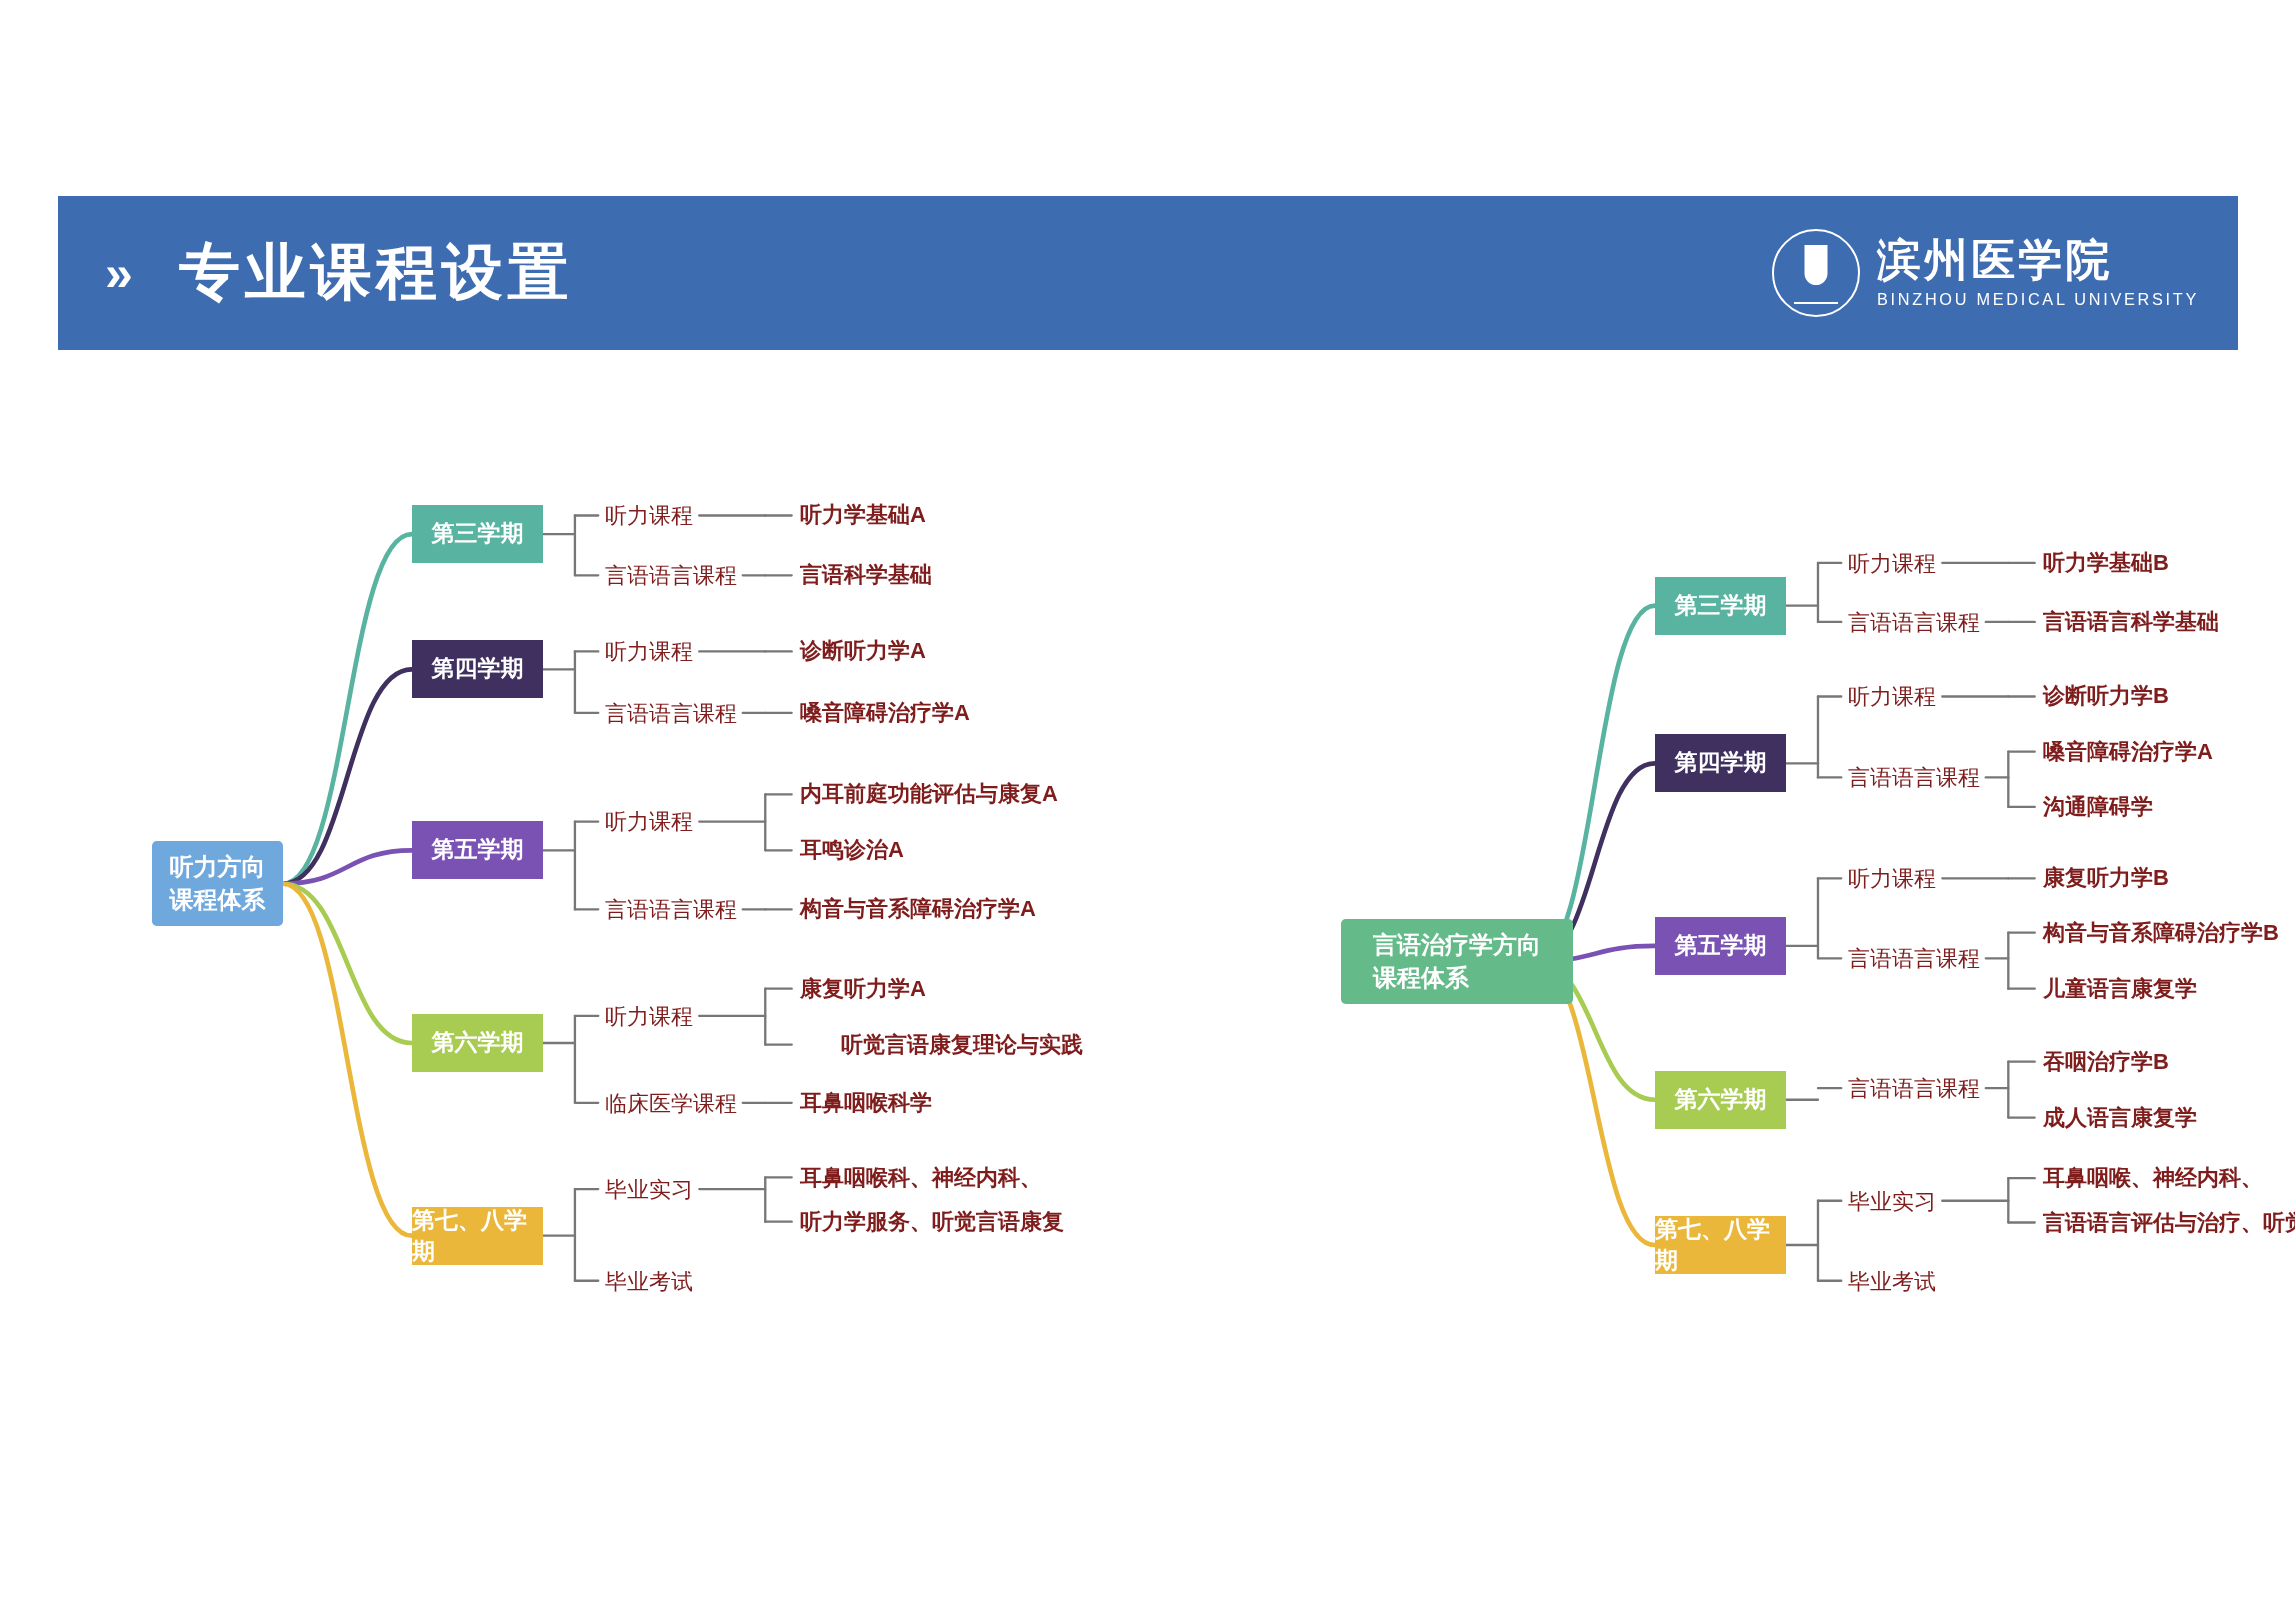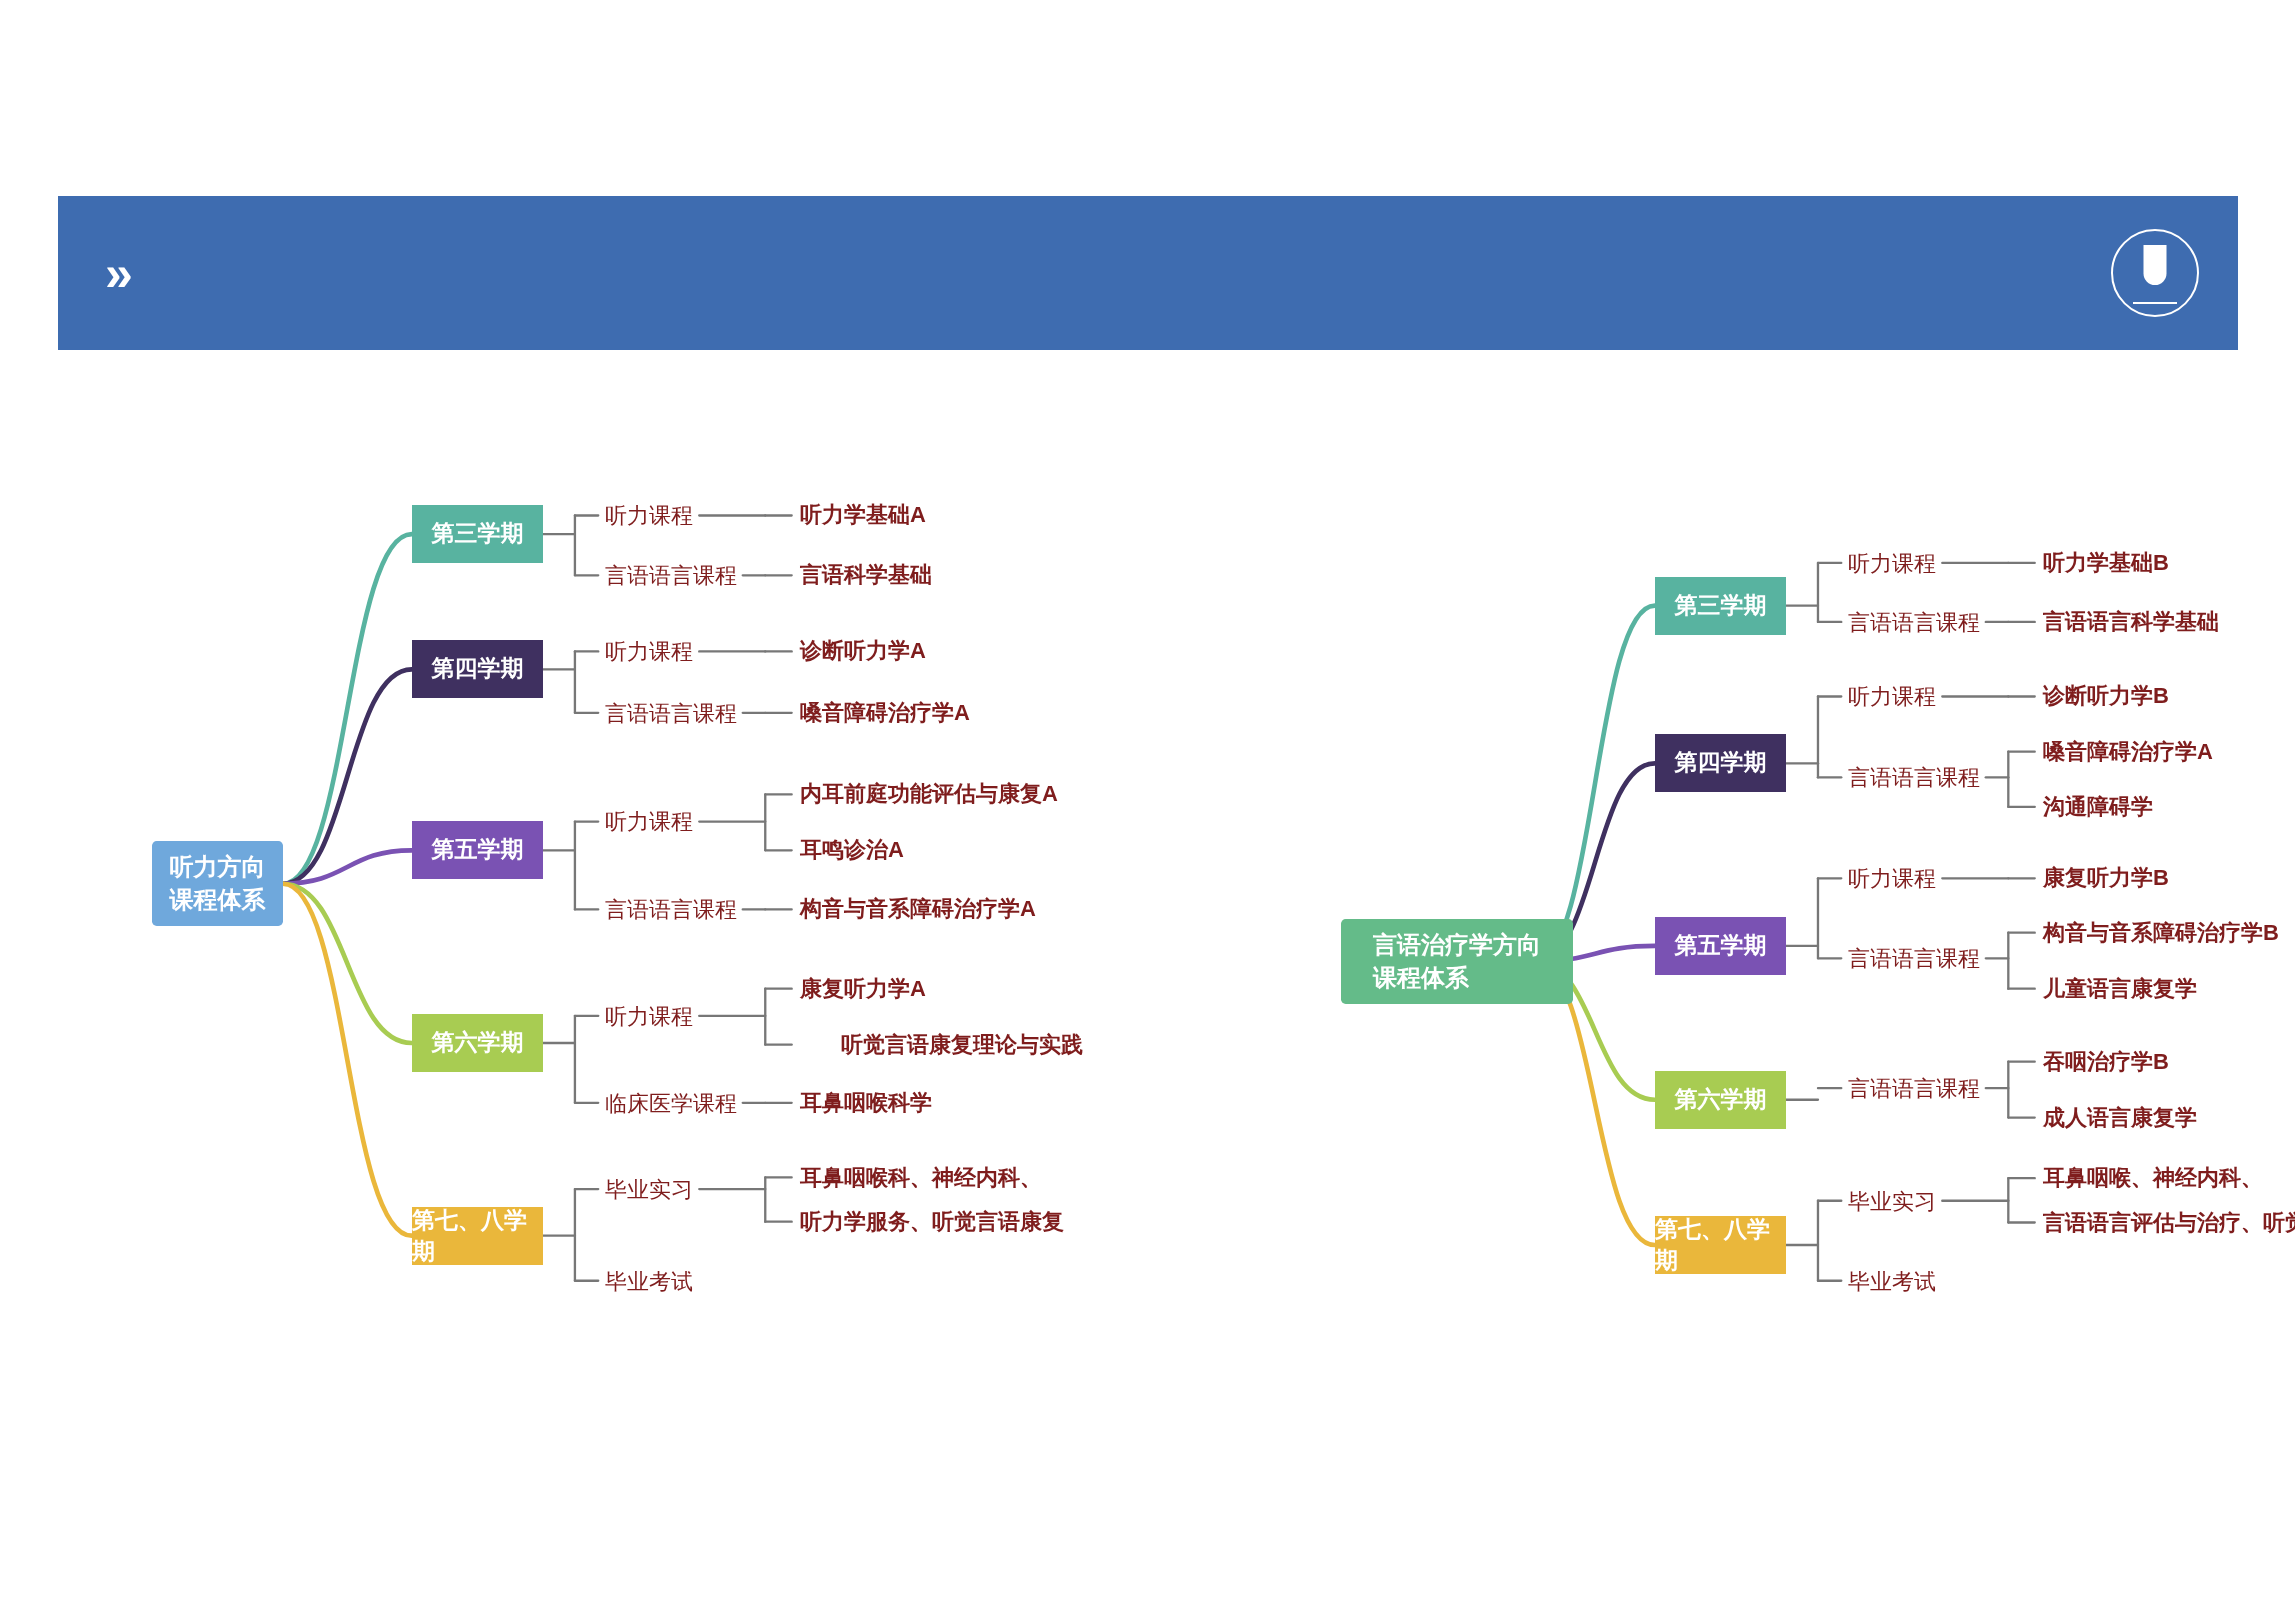--- a/index.html
+++ b/index.html
@@ -137,22 +137,27 @@
   }
   .label.cat {
     font-weight: normal;
   }
 </style>
 </head>
 <body>
 
 <div class="header-band">
   <div class="chev">»</div>
+  <div class="header-title">专业课程设置</div>
   <div class="logo-wrap">
     <div class="logo-seal"></div>
+    <div class="logo-text">
+      <div class="logo-cn">滨州医学院</div>
+      <div class="logo-en">BINZHOU  MEDICAL  UNIVERSITY</div>
+    </div>
   </div>
 </div>
 
 <svg id="diagram-canvas" viewBox="0 0 2954 2079" width="2295" height="1616">
     <path d="M 364 1137 C 447 1137, 447 687, 530 687" stroke="#58b3a0" stroke-width="6" fill="none" stroke-linecap="round"></path>
     <path d="M 698 687 H 740" stroke="#777" stroke-width="3" fill="none" stroke-linecap="round"></path>
     <path d="M 740 663 V 740" stroke="#777" stroke-width="3" fill="none" stroke-linecap="round"></path>
     <path d="M 740 663 H 770" stroke="#777" stroke-width="3" fill="none" stroke-linecap="round"></path>
     <path d="M 900 663 H 985" stroke="#777" stroke-width="3" fill="none" stroke-linecap="round"></path>
     <path d="M 985 663 H 1019" stroke="#777" stroke-width="3" fill="none" stroke-linecap="round"></path>

